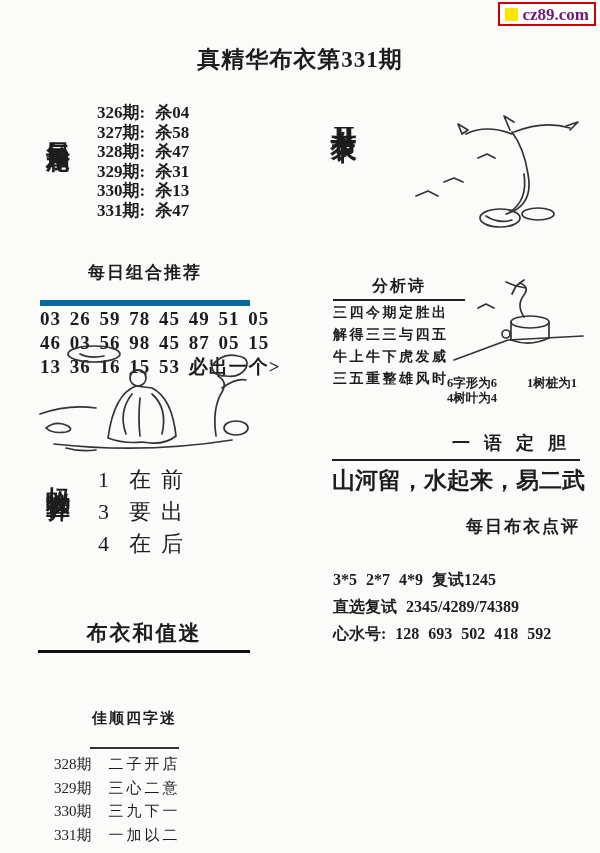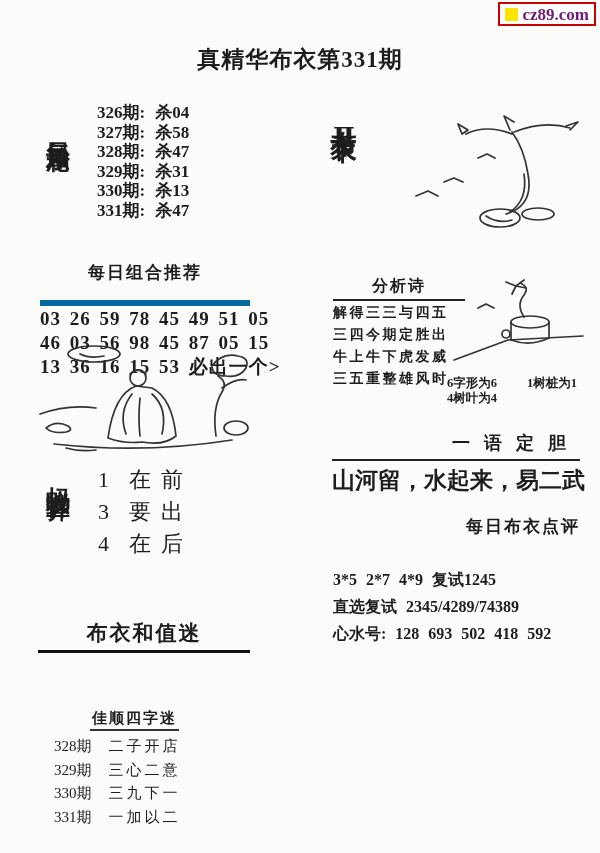--- a/index.html
+++ b/index.html
@@ -38,21 +38,21 @@
   #ant-rows .row { display:flex; gap:20px; }
   #ant-rows .t { letter-spacing:10px; }
 
   #hezhi { left:38px; top:619px; width:212px; text-align:center; }
   #hezhi .hd { font-size:21px; font-weight:bold; letter-spacing:2px;
     border-bottom:3px solid #111; padding-bottom:3px; }
   #hezhi .ans { font-size:21px; letter-spacing:5px; margin-top:2px; }
 
   #fourchar { left:32px; top:709px; width:205px; }
   #fourchar .hd { font-size:15px; font-weight:bold; letter-spacing:2px;
-    border-bottom:2px solid #333; width:max-content; margin:0 auto 4px auto; padding:0 2px 1px 2px; }
+    border-bottom:2px solid #333; width:max-content; margin:0 auto 4px auto; padding:0 2px 19px 2px; }
   #fourchar .row { display:flex; gap:17px; font-size:15px; line-height:23.5px; padding-left:22px; }
   #fourchar .t { letter-spacing:3px; }
 
   
   #tianxia-label { left:326px; top:110px; font-size:26px; letter-spacing:3px; }
   #sketch2 { left:388px; top:96px; }
 
   #poem { left:333px; top:276px; width:132px; }
   #poem .hd { text-align:center; font-size:16px; font-weight:bold; letter-spacing:2px;
     border-bottom:2px solid #222; padding-bottom:2px; }
@@ -194,22 +194,22 @@
     <path d="M28,100 l12,-5 l10,5"></path>
     <path d="M56,86 l10,-4 l9,4"></path>
     <path d="M90,62 l9,-4 l8,4"></path>
     <ellipse cx="112" cy="122" rx="20" ry="9"></ellipse>
     <path d="M98,120 q12,8 26,4"></path>
     <ellipse cx="150" cy="118" rx="16" ry="6"></ellipse>
   </svg>
 
   <div id="poem" class="abs">
     <div class="hd">分析诗</div>
+    <div class="ln">三四今期定胜出</div>
     <div class="ln">解得三三与四五</div>
-    <div class="ln">三四今期定胜出</div>
     <div class="ln">牛上牛下虎发威</div>
     <div class="ln">三五重整雄风时</div>
   </div>
 
   <svg id="sketch3" class="abs" width="133" height="96" viewBox="0 0 133 96">
     <path d="M2,82 L56,62 L131,58"></path>
     <ellipse cx="78" cy="44" rx="19" ry="6"></ellipse>
     <path d="M59,44 l0,18"></path>
     <path d="M97,44 l0,16"></path>
     <path d="M59,62 q19,7 38,-2"></path>

